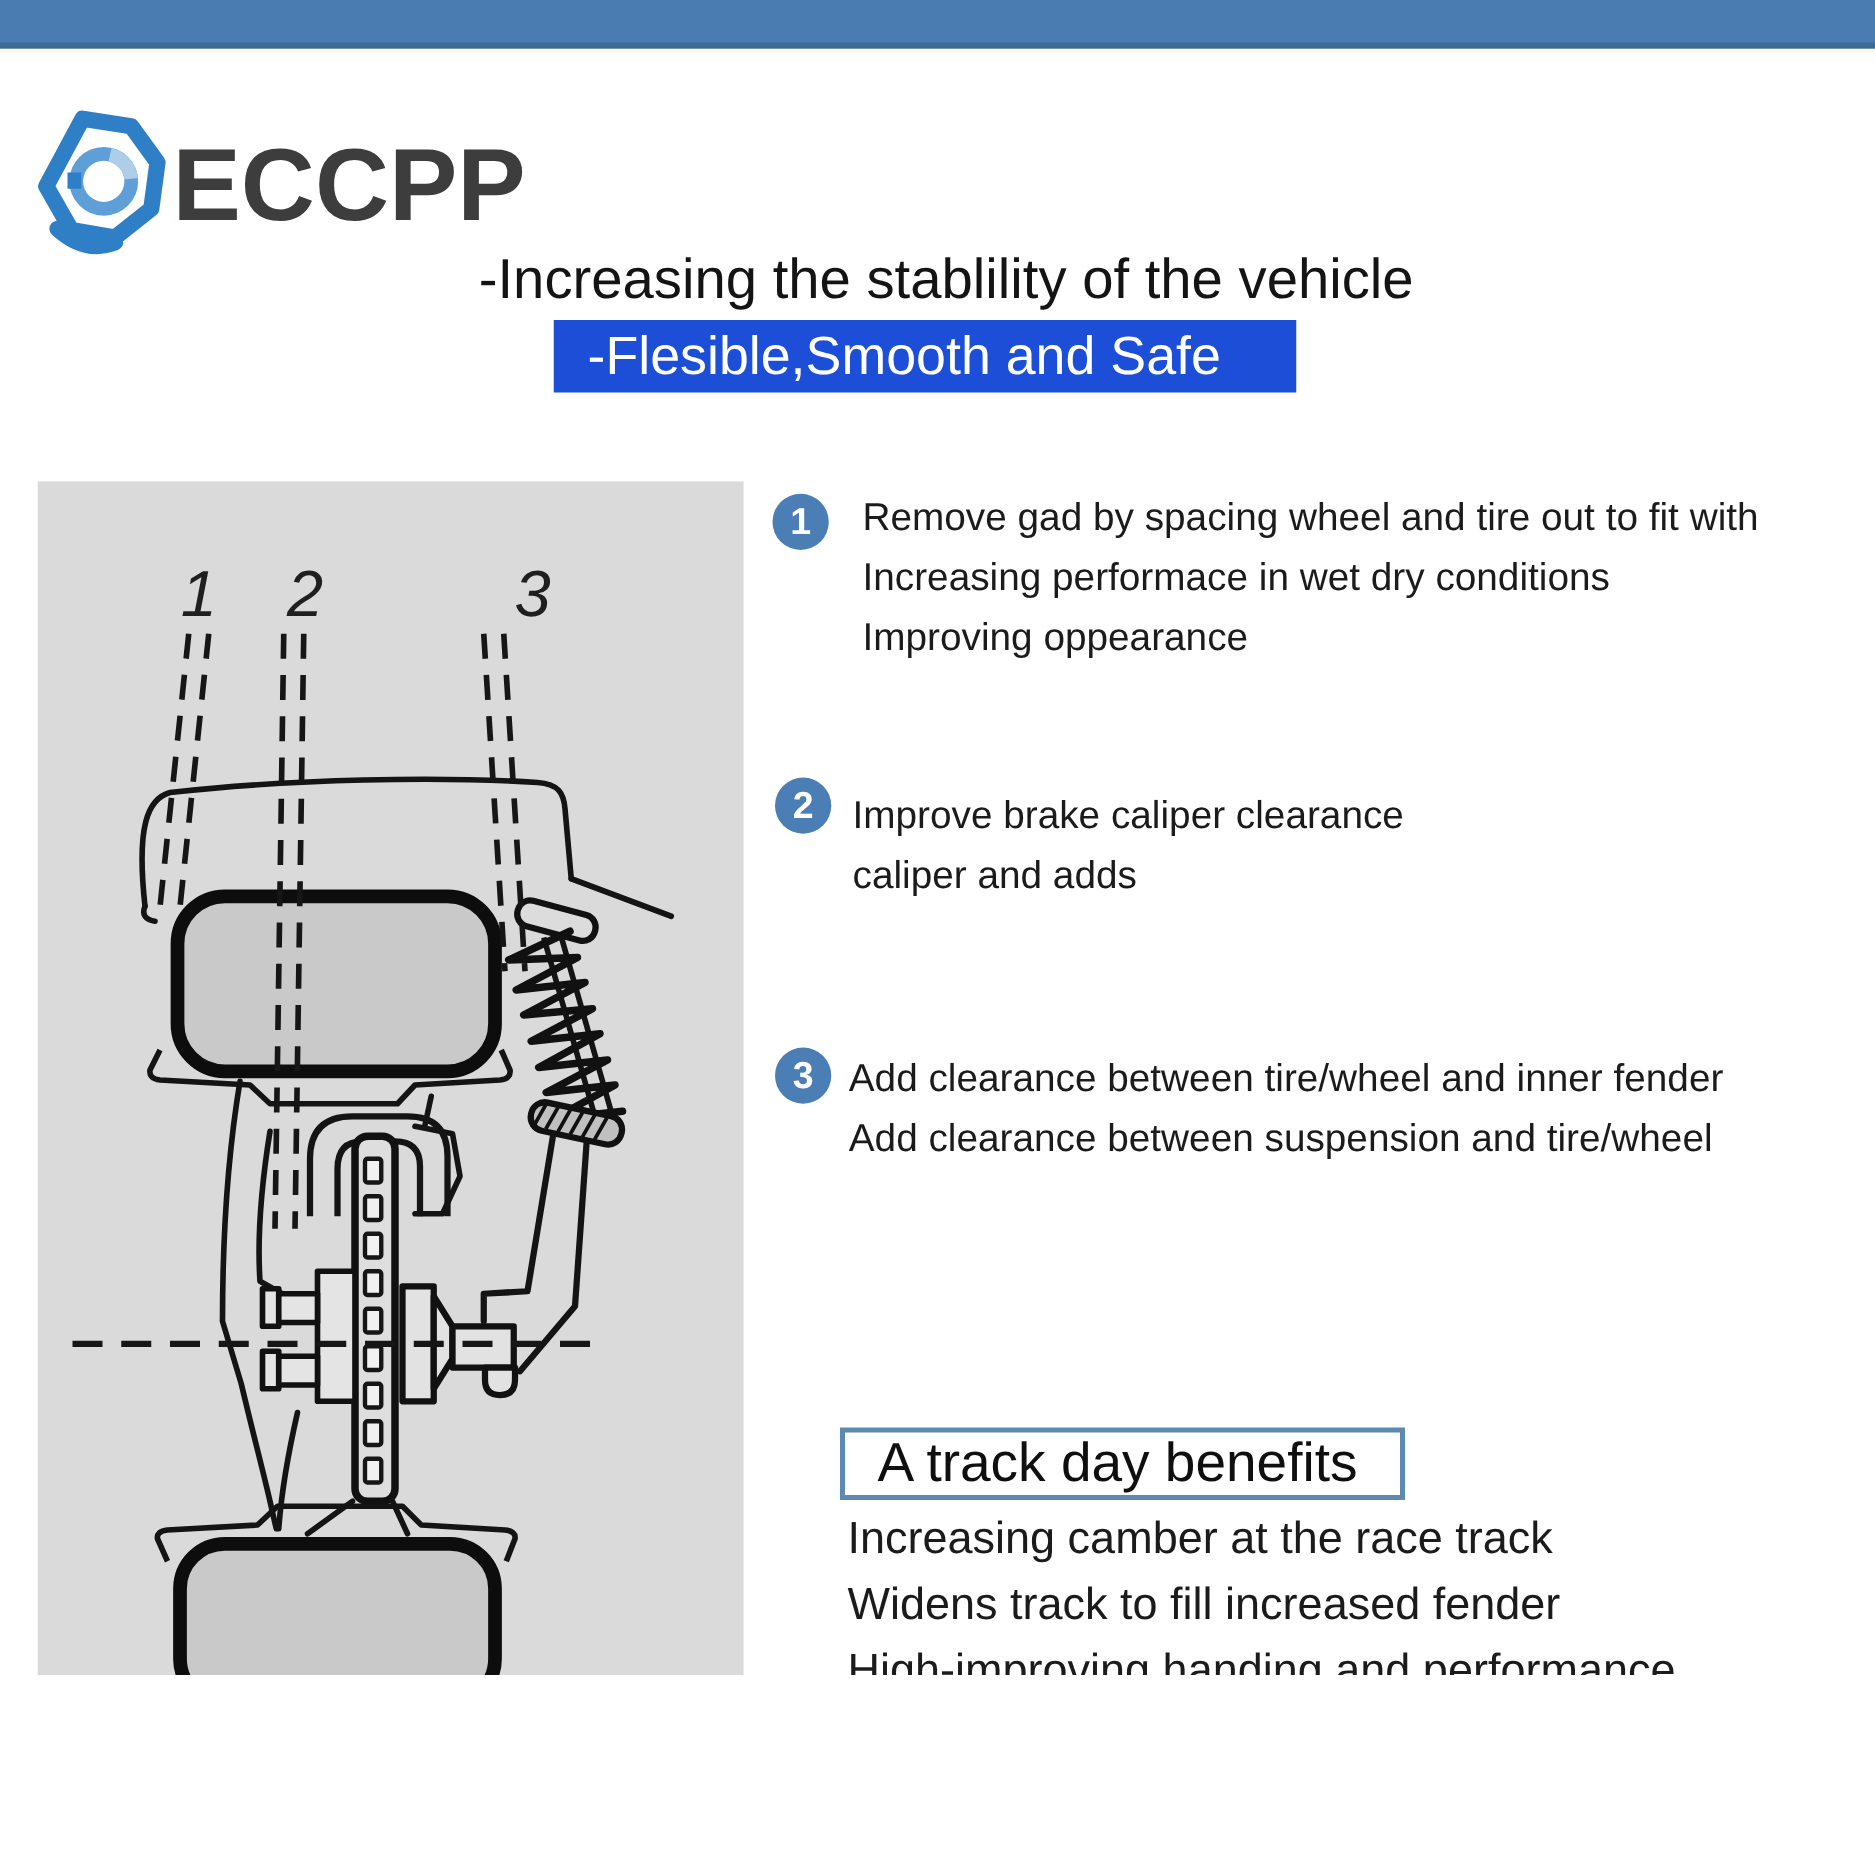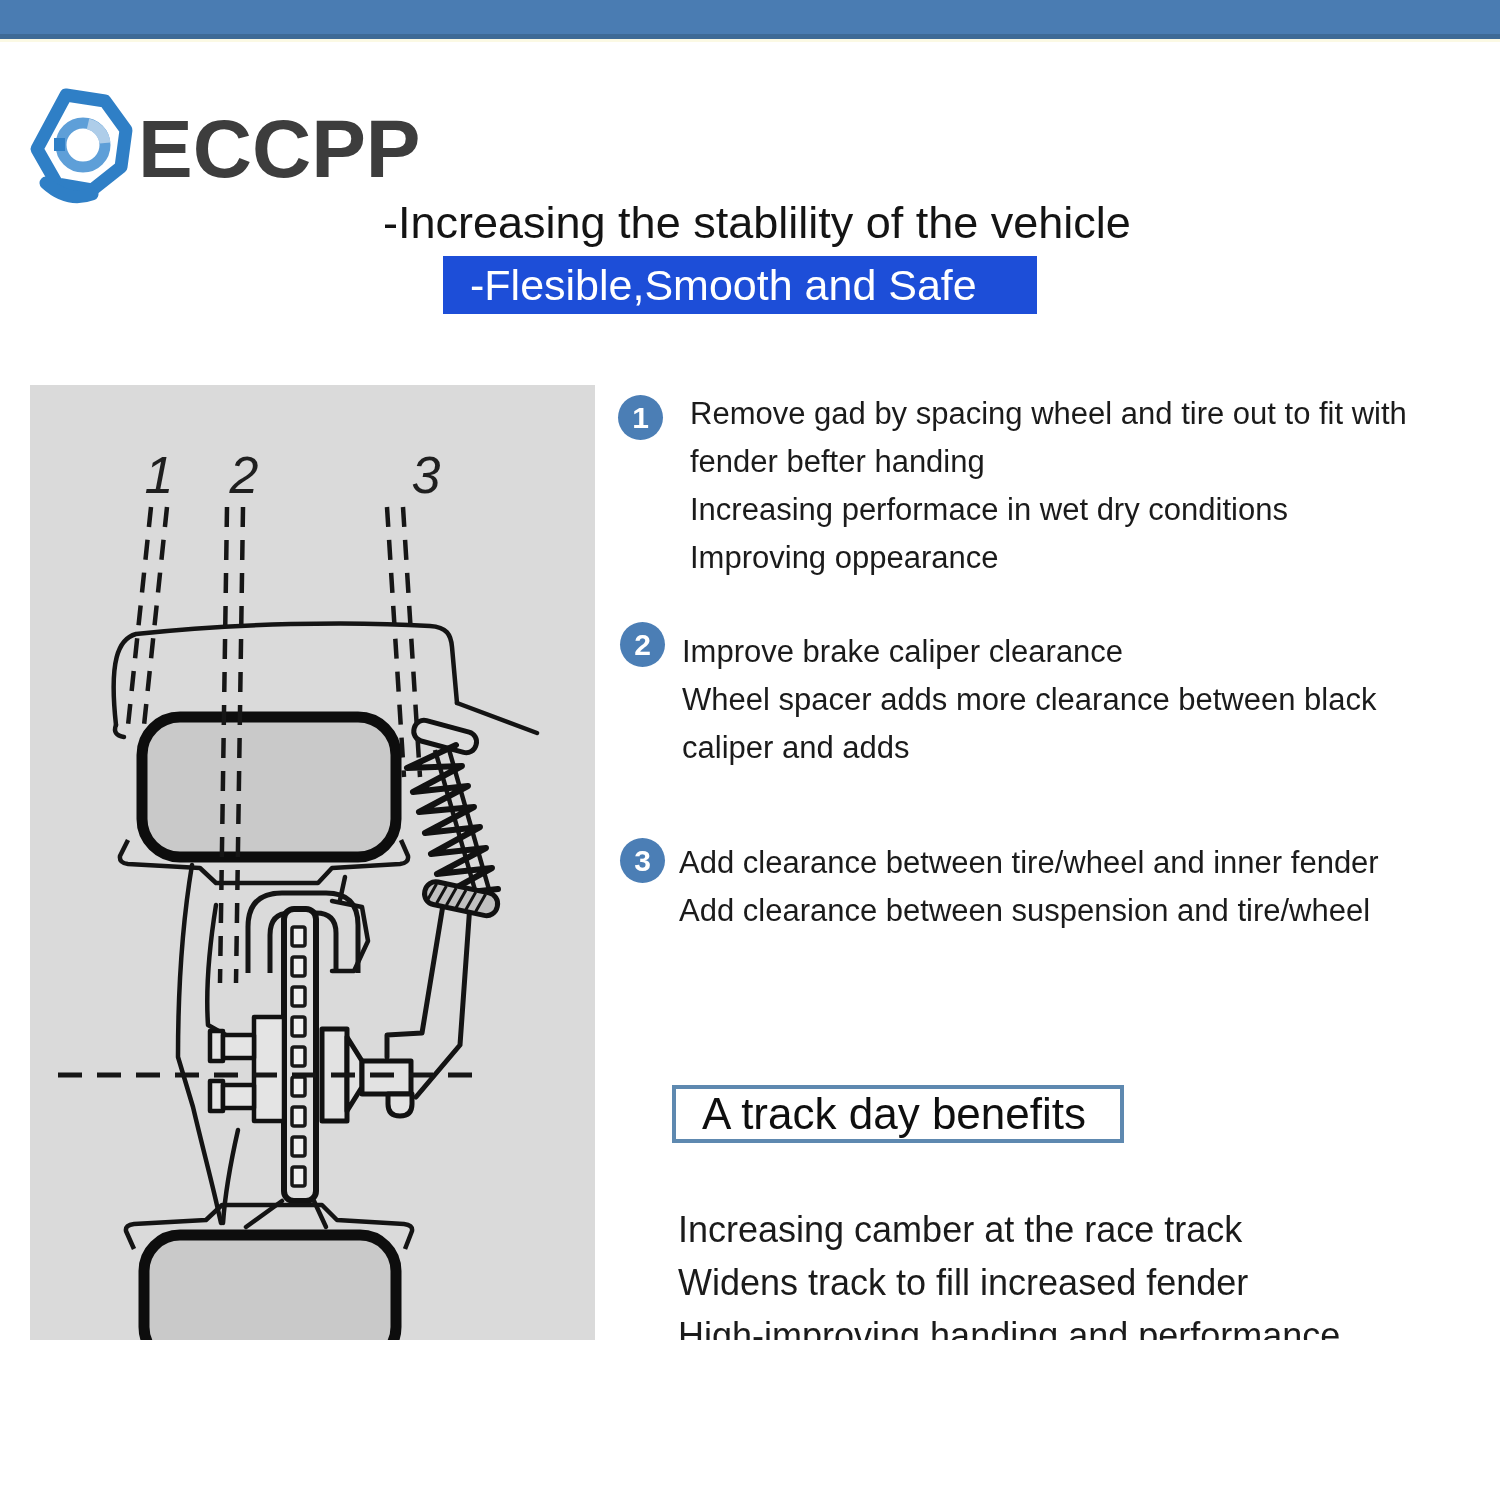--- a/index.html
+++ b/index.html
@@ -14,21 +14,21 @@
          letter-spacing:0px;color:#3d3d3d;}
   .page-title{position:absolute;left:383px;top:197px;font-size:45px;color:#141414;white-space:nowrap;}
   .banner{position:absolute;left:443px;top:256px;width:594px;height:58px;background:#1d4ed8;
           color:#ffffff;font-size:43px;line-height:58px;padding-left:27px;box-sizing:border-box;
           white-space:nowrap;}
   .panel{position:absolute;left:30px;top:385px;width:565px;height:1057px;}
   .benefit-item{position:absolute;}
   .badge{position:absolute;width:45px;height:45px;border-radius:50%;background:#4b7eb5;
          color:#fff;font-size:30px;font-weight:bold;text-align:center;line-height:45px;}
   .blines{position:absolute;font-size:31px;line-height:48px;color:#1b1b1b;white-space:nowrap;}
-  .track-box{position:absolute;left:672px;top:1085px;width:452px;height:58px;
+  .track-box{position:absolute;left:672px;top:1142px;width:452px;height:58px;
              border:4px solid #5e89b0;box-sizing:border-box;background:#fff;}
   .track-box .tb-text{font-size:44px;line-height:50px;padding-left:26px;color:#0f0f0f;white-space:nowrap;}
   .track-lines{position:absolute;left:678px;top:1203px;font-size:36px;line-height:53px;
                color:#1b1b1b;white-space:nowrap;}
   .bl-artifact{position:absolute;left:4px;top:1446px;width:82px;height:50px;background:#fff;
                border:2px solid #d5d5d5;border-radius:8px;}
 </style>
 </head>
 <body>
 
@@ -146,31 +146,29 @@
       <text x="129" y="108">1</text>
       <text x="214" y="108">2</text>
       <text x="396" y="108">3</text>
     </g>
   </svg>
 
   <div class="benefit-item">
     <div class="badge" style="left:618px;top:395px;">1</div>
     <div class="blines" style="left:690px;top:390px;">
       <div>Remove gad by spacing wheel and tire out to fit with</div>
-      <div>fender befter handing</div>
       <div>Increasing performace in wet dry conditions</div>
       <div>Improving oppearance</div>
     </div>
   </div>
 
   <div class="benefit-item">
     <div class="badge" style="left:620px;top:622px;">2</div>
     <div class="blines" style="left:682px;top:628px;">
       <div>Improve brake caliper clearance</div>
-      <div>Wheel spacer adds more clearance between black</div>
       <div>caliper and adds</div>
     </div>
   </div>
 
   <div class="benefit-item">
     <div class="badge" style="left:620px;top:838px;">3</div>
     <div class="blines" style="left:679px;top:839px;">
       <div>Add clearance between tire/wheel and inner fender</div>
       <div>Add clearance between suspension and tire/wheel</div>
     </div>

